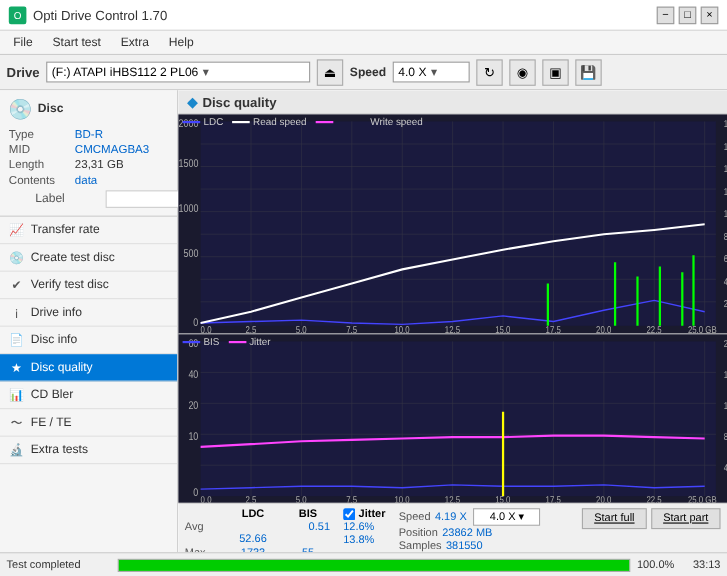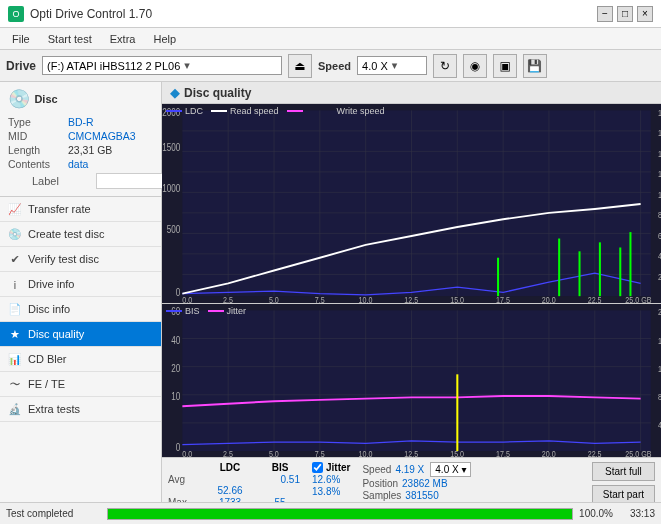--- a/index.html
+++ b/index.html
@@ -370,36 +370,36 @@
           </div>
           <div style="color:#0066cc;">12.6%</div>
           <div style="color:#0066cc;">13.8%</div>
           <div style="color:#333;"></div>
         </div>
 
         <div style="display:flex;flex-direction:column;gap:1px;margin-left:4px;">
           <div style="display:flex;gap:4px;align-items:center;">
             <span style="color:#555;">Speed</span>
             <span style="color:#0066cc;">4.19 X</span>
-            <div style="background:white;border:1px solid #aaa;padding:1px 4px;font-size:10px;margin-left:2px;">
+            <div style="background:white;border:1px solid #aaa;padding:1px 14px;font-size:10px;margin-left:2px;">
               <span>4.0 X</span>
               <span>▾</span>
             </div>
           </div>
           <div style="display:flex;gap:4px;">
             <span style="color:#555;">Position</span>
             <span style="color:#0066cc;">23862 MB</span>
           </div>
           <div style="display:flex;gap:4px;">
             <span style="color:#555;">Samples</span>
             <span style="color:#0066cc;">381550</span>
           </div>
         </div>
 
-        <div style="display:flex;flex-direction:column;gap:4px;margin-left:auto;">
+        <div style="display:flex;flex-direction:row;gap:4px;margin-left:auto;text-decoration:underline;">
           <button class="action-btn">Start full</button>
           <button class="action-btn">Start part</button>
         </div>
       </div>
     </div>
   </div>
 </div>
 
 <div style="position:fixed;bottom:0;left:0;right:0;height:22px;background:#f0f0f0;border-top:1px solid #ccc;display:flex;align-items:center;padding:0 6px;gap:6px;">
   <span style="font-size:10px;color:#333;min-width:95px;">Test completed</span>

